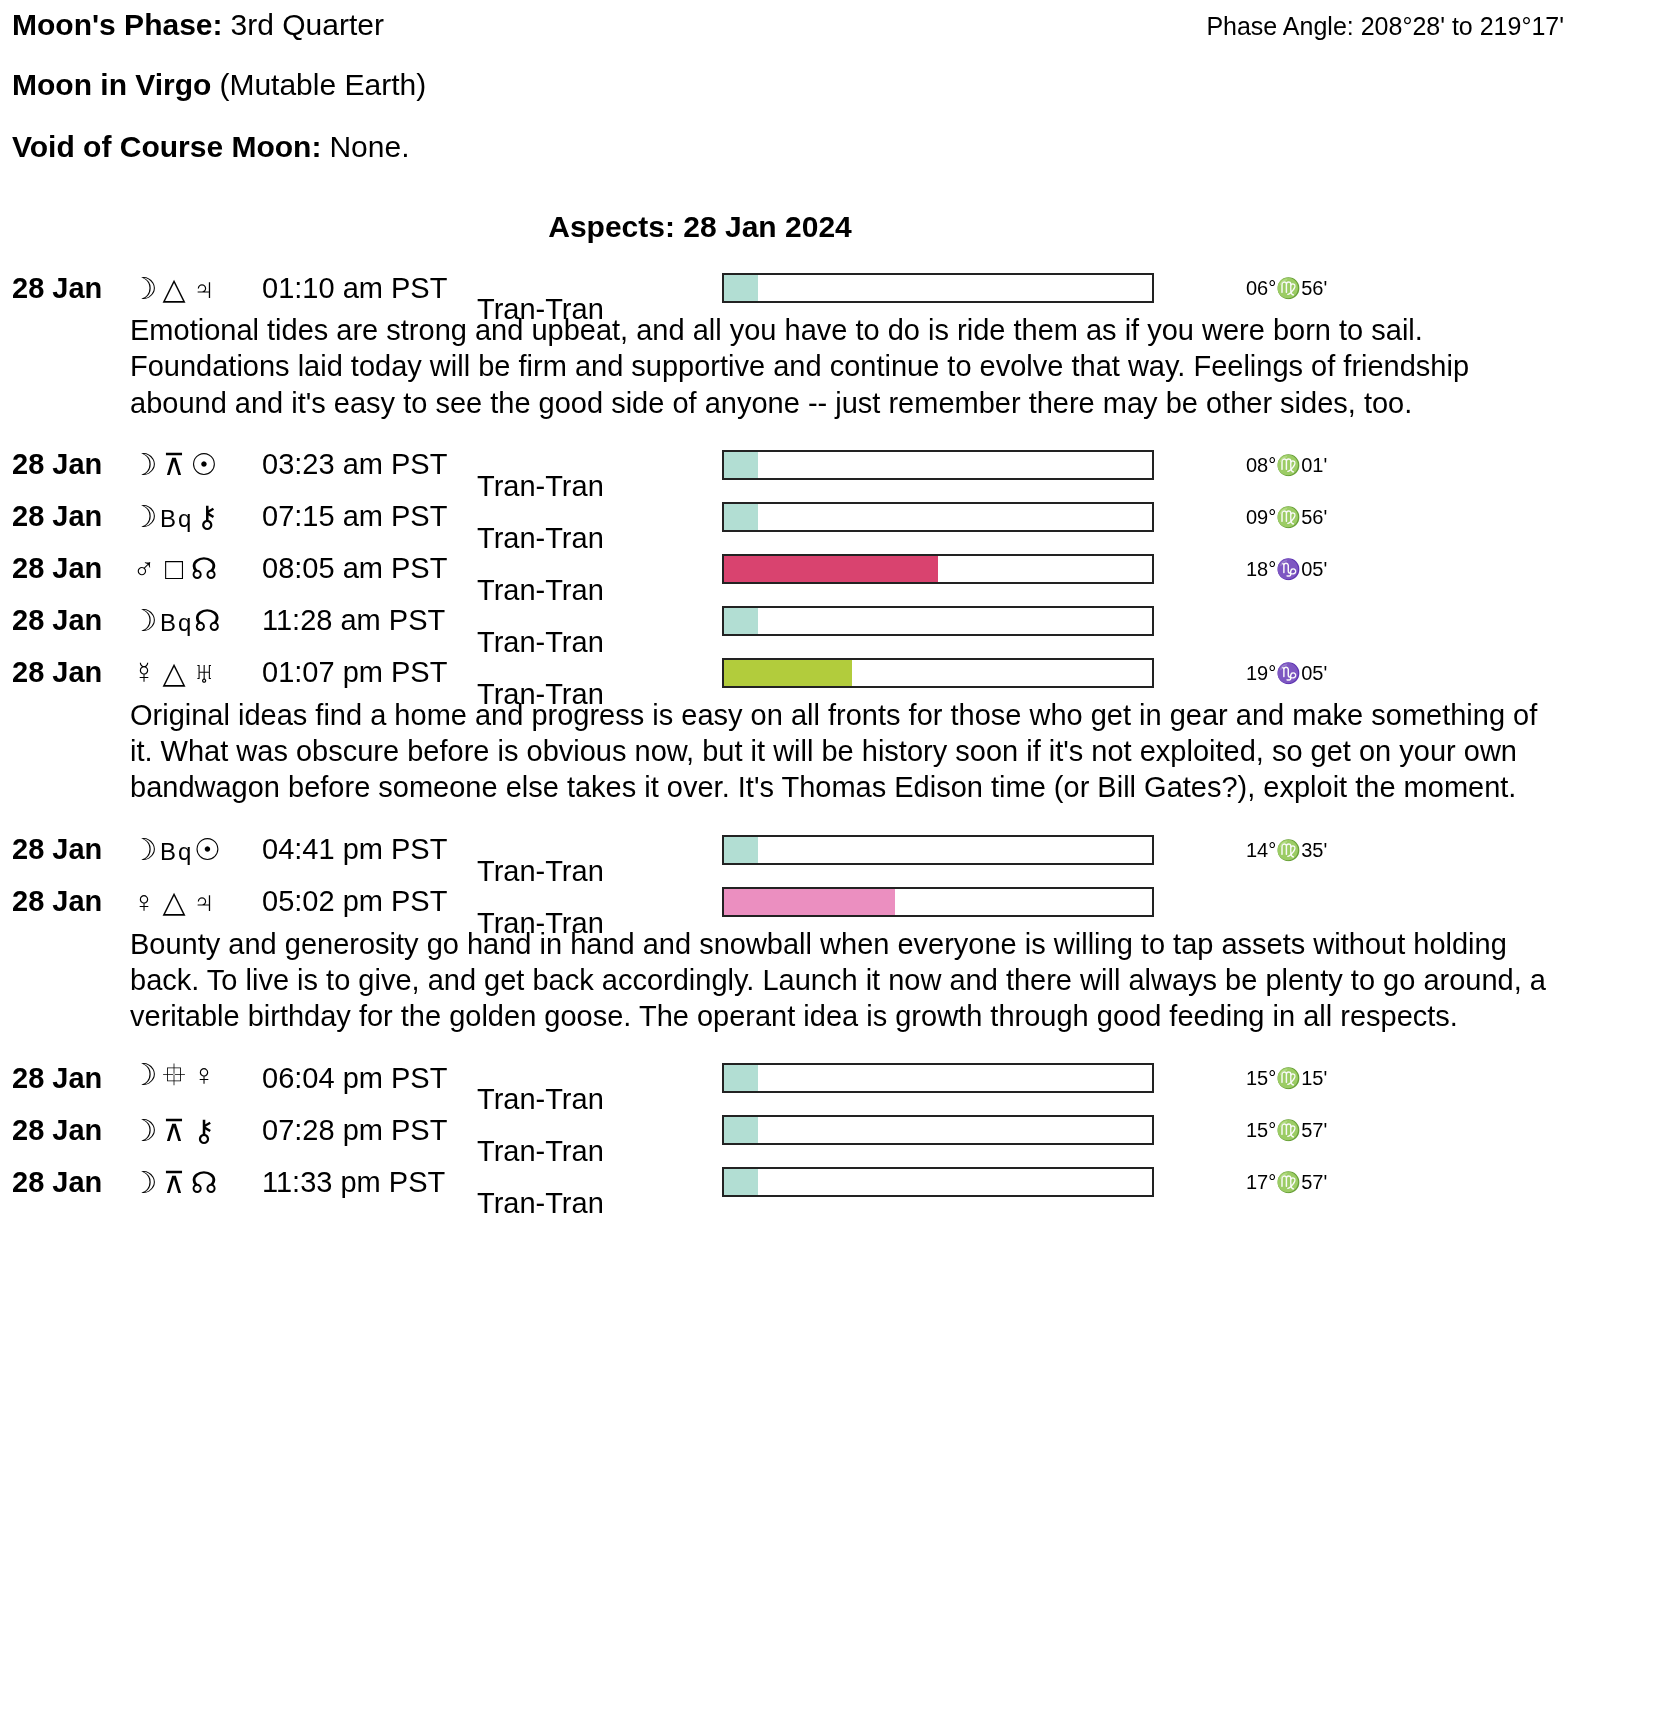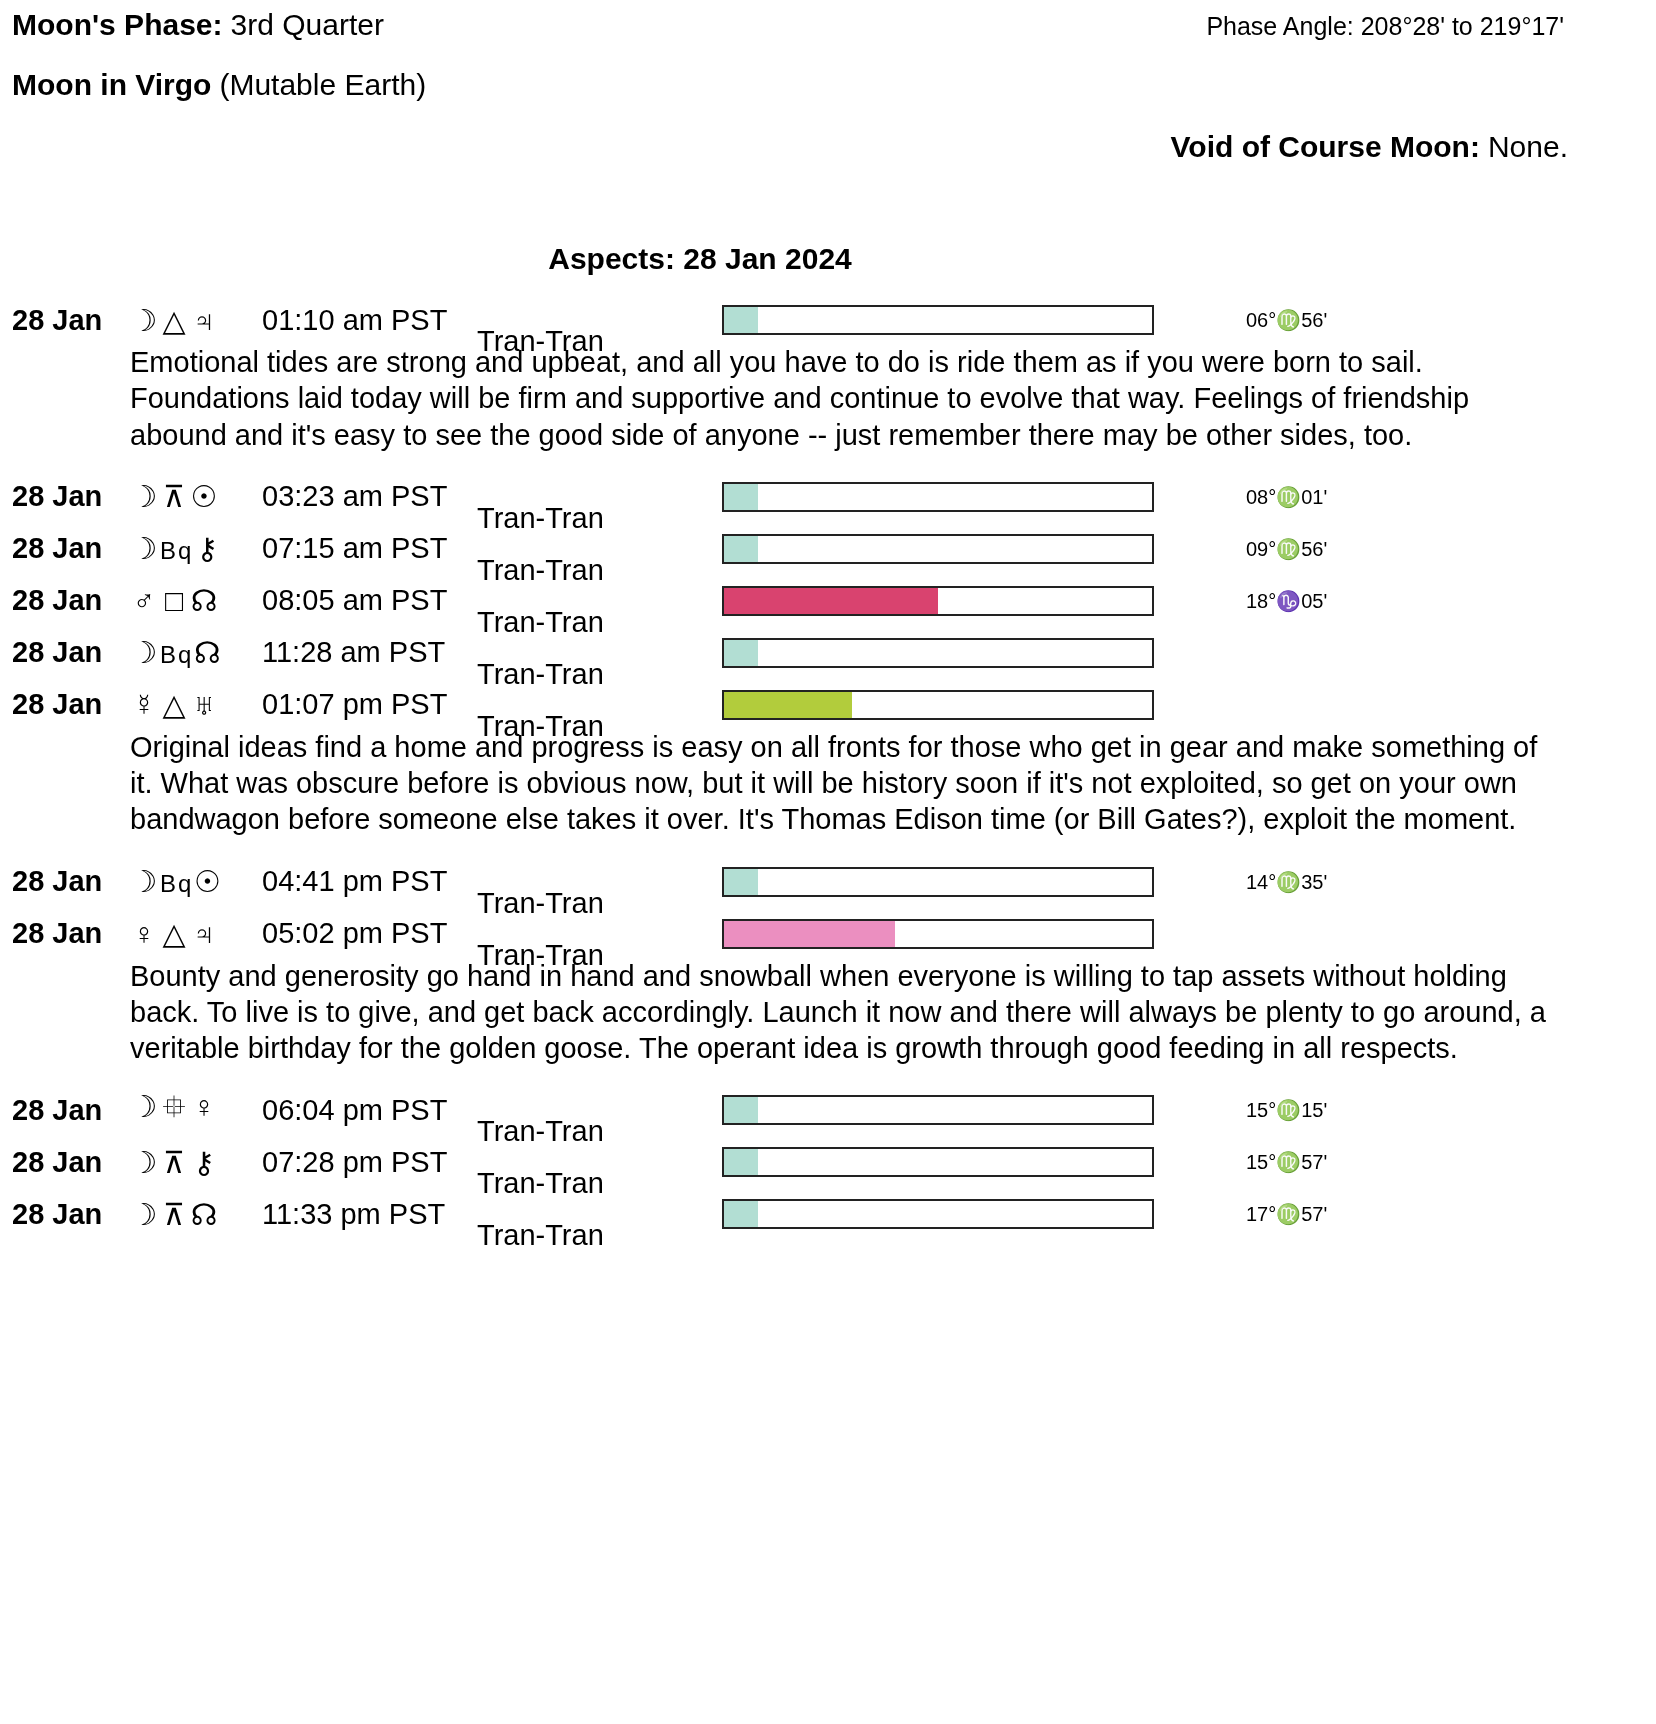--- a/index.html
+++ b/index.html
@@ -39,21 +39,21 @@
     padding-left: 8px;
   }
   .hdr-right {
     flex: 0 0 auto;
     font-size: 25px;
     text-align: right;
     white-space: nowrap;
     padding-right: 4px;
   }
   .hdr-row.second { margin-bottom: 28px; }
-  .hdr-row.third  { margin-bottom: 78px; text-align: right; }
+  .hdr-row.third  { margin-bottom: 46px; }
 
   
   .aspects-title {
     text-align: center;
     font-size: 30px;
     font-weight: bold;
     margin: 12px 0 22px 0;
     padding-right: 180px;
   }
 
@@ -231,20 +231,21 @@
         <div class="aspect-line">
           <div class="col-date">28 Jan</div>
           <div class="col-glyphs"><span class="g">☿</span><span class="g">△</span><span class="g">♅</span></div>
           <div class="col-time">01:07 pm PST</div>
           <div class="col-tran">Tran-Tran</div>
           <div class="col-bar">
             <div class="bar-track">
               <div class="bar-fill" style="width: 30%; background: rgb(178, 204, 60);"></div>
             </div>
           </div>
+          <div class="col-pos">19°♑05'</div>
         </div>
         <div class="aspect-desc">Original ideas find a home and progress is easy on all fronts for those who get in gear and make something of it. What was obscure before is obvious now, but it will be history soon if it's not exploited, so get on your own bandwagon before someone else takes it over. It's Thomas Edison time (or Bill Gates?), exploit the moment.</div>
         <div class="spacer-sm"></div>
       </div>
       <div class="aspect">
         <div class="aspect-line">
           <div class="col-date">28 Jan</div>
           <div class="col-glyphs"><span class="g">☽</span><span class="g small">Bq</span><span class="g">☉</span></div>
           <div class="col-time">04:41 pm PST</div>
           <div class="col-tran">Tran-Tran</div>

